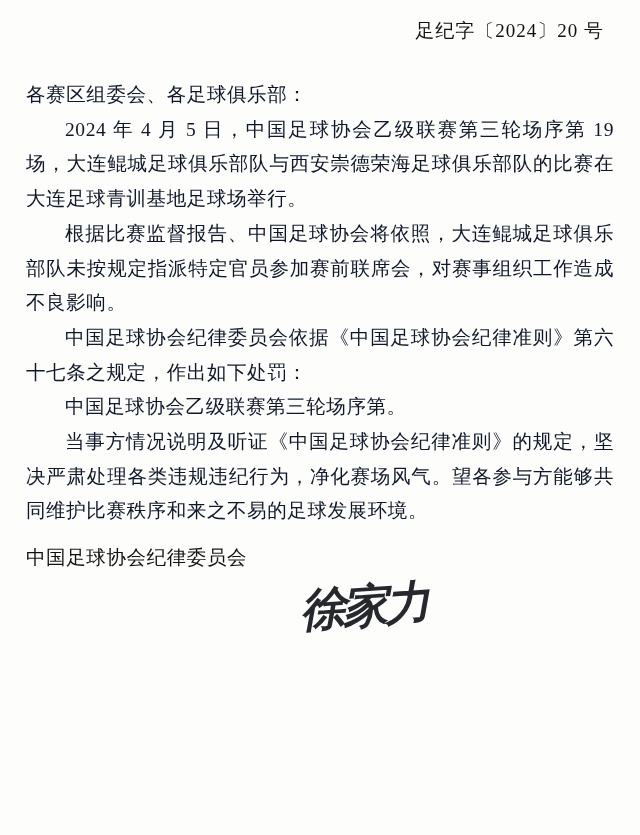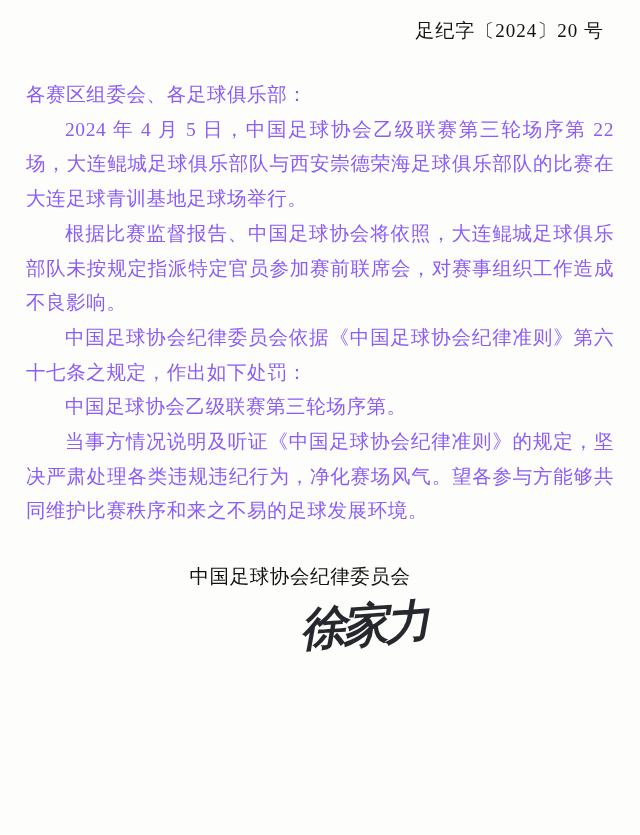--- a/index.html
+++ b/index.html
@@ -40,33 +40,32 @@
     color: #000;
   }
   .title .line {
     display: block;
   }
   .body-text {
     margin-top: 34px;
     font-size: 19.5px;
     line-height: 1.78;
     letter-spacing: 0.6px;
-    color: #8b5cf6;
+    color: #0f172a;
     text-align: justify;
     text-justify: inter-ideograph;
   }
   .body-text p {
     margin: 0;
   }
   .body-text p.indent {
     text-indent: 2em;
   }
   .signature {
-    margin-top: 31px;
-    text-align: center;
+    margin-top: 12px;
     font-size: 19.5px;
     line-height: 1.7;
     letter-spacing: 0.6px;
     padding-right: 40px;
     color: #111;
   }
   .sig-line {
     display: block;
   }
   .stamp-area {
@@ -91,21 +90,21 @@
 </head>
 <body>
 
 <div class="page">
 
   <div class="doc-number">足纪字〔2024〕20 号</div>
 
 
   <div class="body-text">
     <p>各赛区组委会、各足球俱乐部：</p>
-    <p class="indent">2024 年 4 月 5 日，中国足球协会乙级联赛第三轮场序第 22 场，大连鲲城足球俱乐部队与西安崇德荣海足球俱乐部队的比赛在大连足球青训基地足球场举行。</p>
+    <p class="indent">2024 年 4 月 5 日，中国足球协会乙级联赛第三轮场序第 19 场，大连鲲城足球俱乐部队与西安崇德荣海足球俱乐部队的比赛在大连足球青训基地足球场举行。</p>
     <p class="indent">根据比赛监督报告、中国足球协会将依照，大连鲲城足球俱乐部队未按规定指派特定官员参加赛前联席会，对赛事组织工作造成不良影响。</p>
     <p class="indent">中国足球协会纪律委员会依据《中国足球协会纪律准则》第六十七条之规定，作出如下处罚：</p>
     <p class="indent">中国足球协会乙级联赛第三轮场序第。</p>
     <p class="indent">当事方情况说明及听证《中国足球协会纪律准则》的规定，坚决严肃处理各类违规违纪行为，净化赛场风气。望各参与方能够共同维护比赛秩序和来之不易的足球发展环境。</p>
   </div>
 
   <div class="signature">
     <span class="sig-line">中国足球协会纪律委员会</span>
   </div>
 

